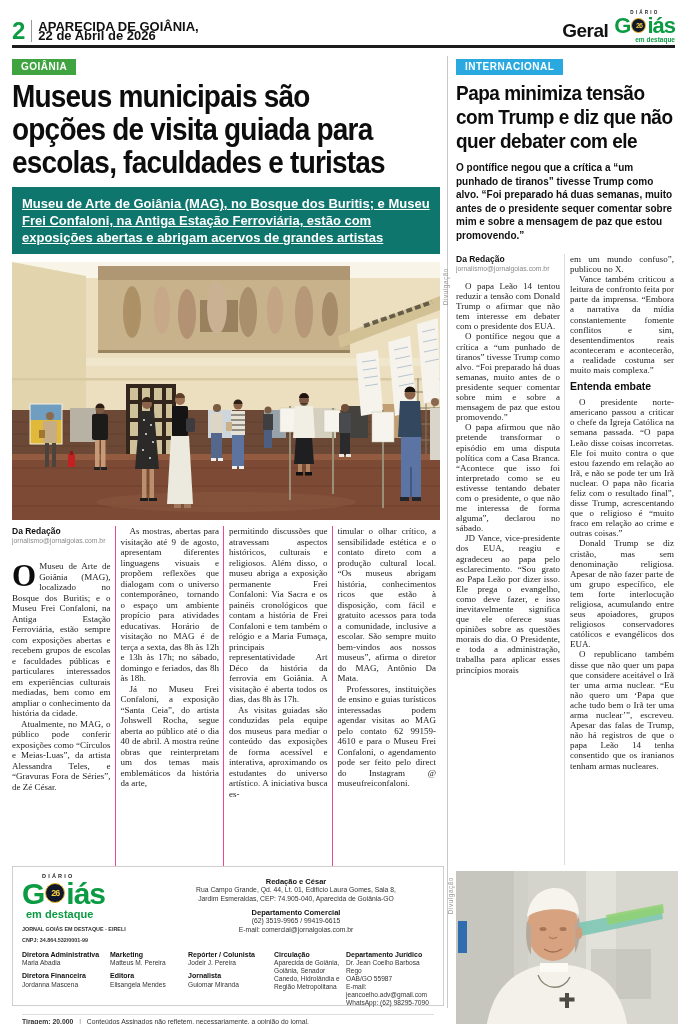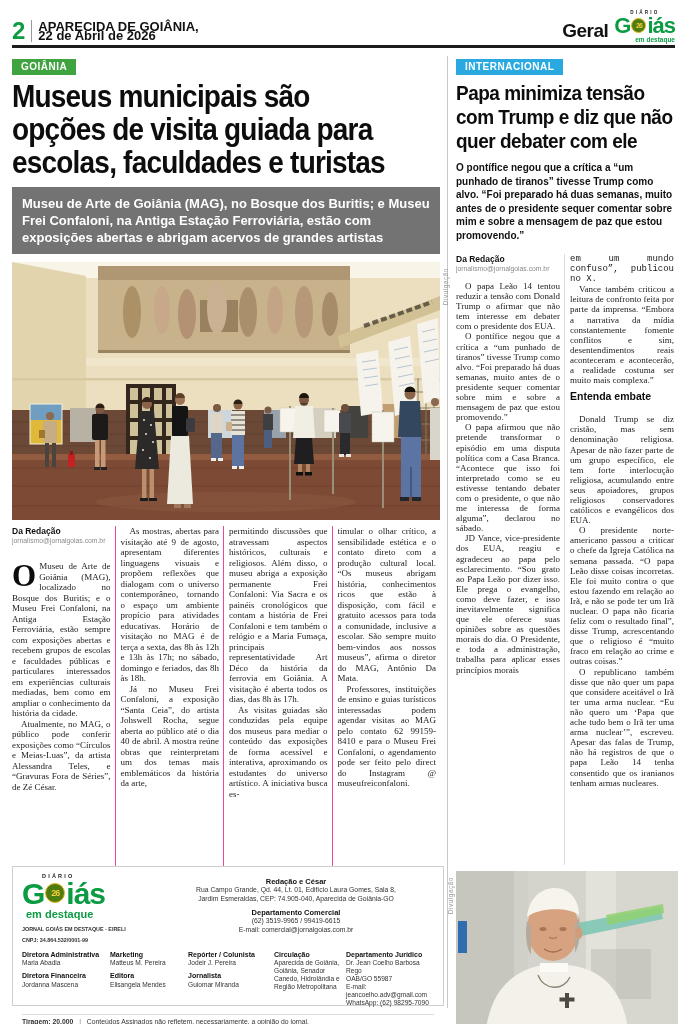--- a/index.html
+++ b/index.html
@@ -15,21 +15,21 @@
   .hdr-date div{font-weight:700;font-size:13px;line-height:9.5px;color:#111;}
   .hdr-right{display:flex;align-items:flex-end;gap:6px;}
   .section-label{font-weight:900;font-size:19px;line-height:19px;color:#111;letter-spacing:-0.5px;padding-bottom:3px;}
 
   
   .brand{display:inline-block;line-height:1;}
   .brand-top{font-weight:700;font-size:4.6px;letter-spacing:2.2px;color:#222;margin-left:16px;}
   .brand-word{display:flex;align-items:center;font-weight:900;color:#0b9b43;letter-spacing:-1px;}
   .brand-sm .brand-word{font-size:22px;line-height:20px;}
   .badge{display:inline-flex;align-items:center;justify-content:center;border-radius:50%;
-         background:#4d7c0f;border:1.6px solid #e8b820;color:#f5cc3e;font-weight:700;box-sizing:border-box;margin:0 1px;}
+         background:#0f172a;border:1.6px solid #e8b820;color:#f5cc3e;font-weight:700;box-sizing:border-box;margin:0 1px;}
   .brand-sm .badge{width:15px;height:15px;font-size:7px;}
   .brand-tag{font-weight:700;color:#0b9b43;text-align:right;}
   .brand-sm .brand-tag{font-size:6.5px;margin-top:1px;}
   .brand-lg .brand-top{font-size:5.5px;margin-left:20px;}
   .brand-lg .brand-word{font-size:30px;line-height:27px;}
   .brand-lg .badge{width:20px;height:20px;font-size:9px;}
   .brand-lg .brand-tag{font-size:11px;margin-top:2px;text-align:left;margin-left:4px;}
 
   
   .vrule{position:absolute;left:447px;top:56px;height:952px;width:1px;background:#c9c9c9;}
@@ -38,22 +38,22 @@
   .tag{display:inline-block;color:#fff;font-weight:700;font-size:10px;line-height:10px;
        letter-spacing:0.5px;padding:3px 9px 3px 9px;margin-bottom:6px;}
   .tag-green{background:#3fa33f;}
   .tag-blue{background:#2aa9e0;}
 
   
   .left{position:absolute;left:12px;top:56px;width:428px;}
   .headline{margin:0 0 16px 0;font-weight:900;font-size:28px;line-height:30px;color:#0d0d0d;
             letter-spacing:-0.8px;transform:scaleY(1.1);transform-origin:0 0;white-space:nowrap;overflow:visible;}
   .headline span{display:block;}
-  .deck{background:#737373;color:#fff;font-weight:700;font-size:13px;line-height:17px;
-        padding:8px 10px;margin-bottom:8px;}
+  .deck{background:#0f766e;color:#fff;font-weight:700;font-size:13px;line-height:17px;
+        padding:8px 10px;margin-bottom:8px;text-decoration:underline;}
   .photo{position:relative;margin:0 0 6px 0;}
   .photo svg{display:block;}
   .credit{position:absolute;font-size:6.5px;color:#999;writing-mode:vertical-rl;transform:rotate(180deg);letter-spacing:0.5px;}
   .credit-right{right:-9px;top:6px;}
   .credit-left{left:-9px;top:6px;}
 
   .cols{display:flex;height:340px;overflow:hidden;}
   .col{flex:1;padding:0 4px 0 5px;border-left:1px solid #ec4899;overflow:hidden;}
   .col:first-child{border-left:none;padding-left:0;}
   .col p{margin:0;font-family:"Liberation Serif",serif;font-size:9px;line-height:10.5px;
@@ -69,23 +69,23 @@
   .right{position:absolute;left:456px;top:56px;width:222px;}
   .headline2{margin:0 0 14px 0;font-weight:900;font-size:19px;line-height:22px;color:#0d0d0d;
              letter-spacing:-0.5px;transform:scaleY(1.1);transform-origin:0 0;white-space:nowrap;}
   .headline2 span{display:block;}
   .deck2{font-weight:700;font-size:10px;line-height:13.5px;color:#111;margin-bottom:12px;}
   .cols2{display:flex;height:611px;overflow:hidden;}
   .col2{flex:1;padding:0 4px 0 5px;border-left:1px solid #dcdcdc;overflow:hidden;}
   .col2:first-child{border-left:none;padding-left:0;}
   .col2 p{margin:0;font-family:"Liberation Serif",serif;font-size:9px;line-height:10.1px;
           text-align:justify;text-indent:9px;color:#1b1b1b;hyphens:auto;}
-  .col2 p.noindent{text-indent:0;font-family:Liberation Mono, monospace;}
+  .col2 p.noindent{text-indent:0;}
   .col2 .byline{margin-bottom:8px;}
-  .subhead{margin:6px 0 12px 0;font-weight:700;font-size:10.5px;line-height:11px;color:#0d0d0d;
+  .subhead{margin:6px 0 5px 0;font-weight:700;font-size:10.5px;line-height:11px;color:#0d0d0d;
            font-family:"Liberation Sans",sans-serif;}
   .pope{margin-top:6px;}
 
   
   .masthead{position:absolute;left:12px;top:866px;width:432px;height:140px;border:1px solid #cfcfcf;
             background:#fff;box-sizing:border-box;padding:7px 9px 5px 9px;}
   .m-row1{display:flex;}
   .m-logo{width:136px;}
   .m-company{font-weight:700;font-size:5.4px;line-height:7px;color:#333;margin-top:4px;}
   .m-center{flex:1;text-align:center;padding-top:3px;}
@@ -310,21 +310,21 @@
       <div class="col">
         <p>As mostras, abertas para visitação até 9 de agosto, apresentam diferentes linguagens visuais e propõem reflexões que dialogam com o universo contemporâneo, tornando o espaço um ambiente propício para atividades educativas. Horário de visitação no MAG é de terça a sexta, das 8h às 12h e 13h às 17h; no sábado, domingo e feriados, das 8h às 18h.</p>
         <p>Já no Museu Frei Confaloni, a exposição “Santa Ceia”, do artista Johswell Rocha, segue aberta ao público até o dia 40 de abril. A mostra reúne obras que reinterpretam um dos temas mais emblemáticos da história da arte,</p>
       </div>
       <div class="col">
         <p class="noindent">permitindo discussões que atravessam aspectos históricos, culturais e religiosos. Além disso, o museu abriga a exposição permanente Frei Confaloni: Via Sacra e os painéis cronológicos que contam a história de Frei Confaloni e tem também o relógio e a Maria Fumaça, principais representatividade Art Déco da história da ferrovia em Goiânia. A visitação é aberta todos os dias, das 8h às 17h.</p>
         <p>As visitas guiadas são conduzidas pela equipe dos museus para mediar o conteúdo das exposições de forma acessível e interativa, aproximando os estudantes do universo artístico. A iniciativa busca es-</p>
       </div>
       <div class="col">
         <p class="noindent">timular o olhar crítico, a sensibilidade estética e o contato direto com a produção cultural local. “Os museus abrigam história, conhecimentos ricos que estão à disposição, com fácil e gratuito acessos para toda a comunidade, inclusive a escolar. São sempre muito bem-vindos aos nossos museus”, afirma o diretor do MAG, Antônio Da Mata.</p>
-        <p>Professores, instituições de ensino e guias turísticos interessadas podem agendar visitas ao MAG pelo contato 62 99159-8410 e para o Museu Frei Confaloni, o agendamento pode ser feito pelo direct do Instagram @ museufreiconfaloni.</p>
+        <p>Professores, instituições de ensino e guias turísticos interessadas podem agendar visitas ao MAG pelo contato 62 99159-4610 e para o Museu Frei Confaloni, o agendamento pode ser feito pelo direct do Instagram @ museufreiconfaloni.</p>
       </div>
     </div>
   </section>
 
   <section class="right">
     <span class="tag tag-blue">INTERNACIONAL</span>
     <h2 class="headline2">
       <span>Papa minimiza tensão</span>
       <span>com Trump e diz que não</span>
       <span>quer debater com ele</span>
@@ -339,22 +339,22 @@
         </div>
         <p>O papa Leão 14 tentou reduzir a tensão com Donald Trump o afirmar que não tem interesse em debater com o presidente dos EUA.</p>
         <p>O pontífice negou que a crítica a “um punhado de tiranos” tivesse Trump como alvo. “Foi preparado há duas semanas, muito antes de o presidente sequer comentar sobre mim e sobre a mensagem de paz que estou promovendo.”</p>
         <p>O papa afirmou que não pretende transformar o episódio em uma disputa política com a Casa Branca. “Acontece que isso foi interpretado como se eu estivesse tentando debater com o presidente, o que não me interessa de forma alguma”, declarou no sábado.</p>
         <p>JD Vance, vice-presidente dos EUA, reagiu e agradeceu ao papa pelo esclarecimento. “Sou grato ao Papa Leão por dizer isso. Ele prega o evangelho, como deve fazer, e isso inevitavelmente significa que ele oferece suas opiniões sobre as questões morais do dia. O Presidente, e toda a administração, trabalha para aplicar esses princípios morais</p>
       </div>
       <div class="col2">
         <p class="noindent">em um mundo confuso”, publicou no X.</p>
         <p>Vance também criticou a leitura de confronto feita por parte da imprensa. “Embora a narrativa da mídia constantemente fomente conflitos e sim, desentendimentos reais aconteceram e acontecerão, a realidade costuma ser muito mais complexa.”</p>
         <h3 class="subhead">Entenda embate</h3>
+        <p>O presidente norte-americano passou a criticar o chefe da Igreja Católica na semana passada. “O papa Leão disse coisas incorretas. Ele foi muito contra o que estou fazendo em relação ao Irã, e não se pode ter um Irã nuclear. O papa não ficaria feliz com o resultado final”, disse Trump, acrescentando que o religioso é “muito fraco em relação ao crime e outras coisas.”</p>
         <p>Donald Trump se diz cristão, mas sem denominação religiosa. Apesar de não fazer parte de um grupo específico, ele tem forte interlocução religiosa, acumulando entre seus apoiadores, grupos religiosos conservadores católicos e evangélicos dos EUA.</p>
-        <p>O presidente norte-americano passou a criticar o chefe da Igreja Católica na semana passada. “O papa Leão disse coisas incorretas. Ele foi muito contra o que estou fazendo em relação ao Irã, e não se pode ter um Irã nuclear. O papa não ficaria feliz com o resultado final”, disse Trump, acrescentando que o religioso é “muito fraco em relação ao crime e outras coisas.”</p>
         <p>O republicano também disse que não quer um papa que considere aceitável o Irã ter uma arma nuclear. “Eu não quero um ‘Papa que ache tudo bem o Irã ter uma arma nuclear’”, escreveu. Apesar das falas de Trump, não há registros de que o papa Leão 14 tenha consentido que os iranianos tenham armas nucleares.</p>
       </div>
     </div>
 
     <figure class="photo pope">
       <svg width="222" height="158" viewBox="0 0 222 158" preserveAspectRatio="none">
         <rect width="222" height="158" fill="#d4d3cc"></rect>
         <rect x="0" width="60" height="158" fill="#c6c5be"></rect>
         <rect x="58" width="14" height="158" fill="#d0cfc8"></rect>
         <rect x="130" width="30" height="158" fill="#e3e2da"></rect>

